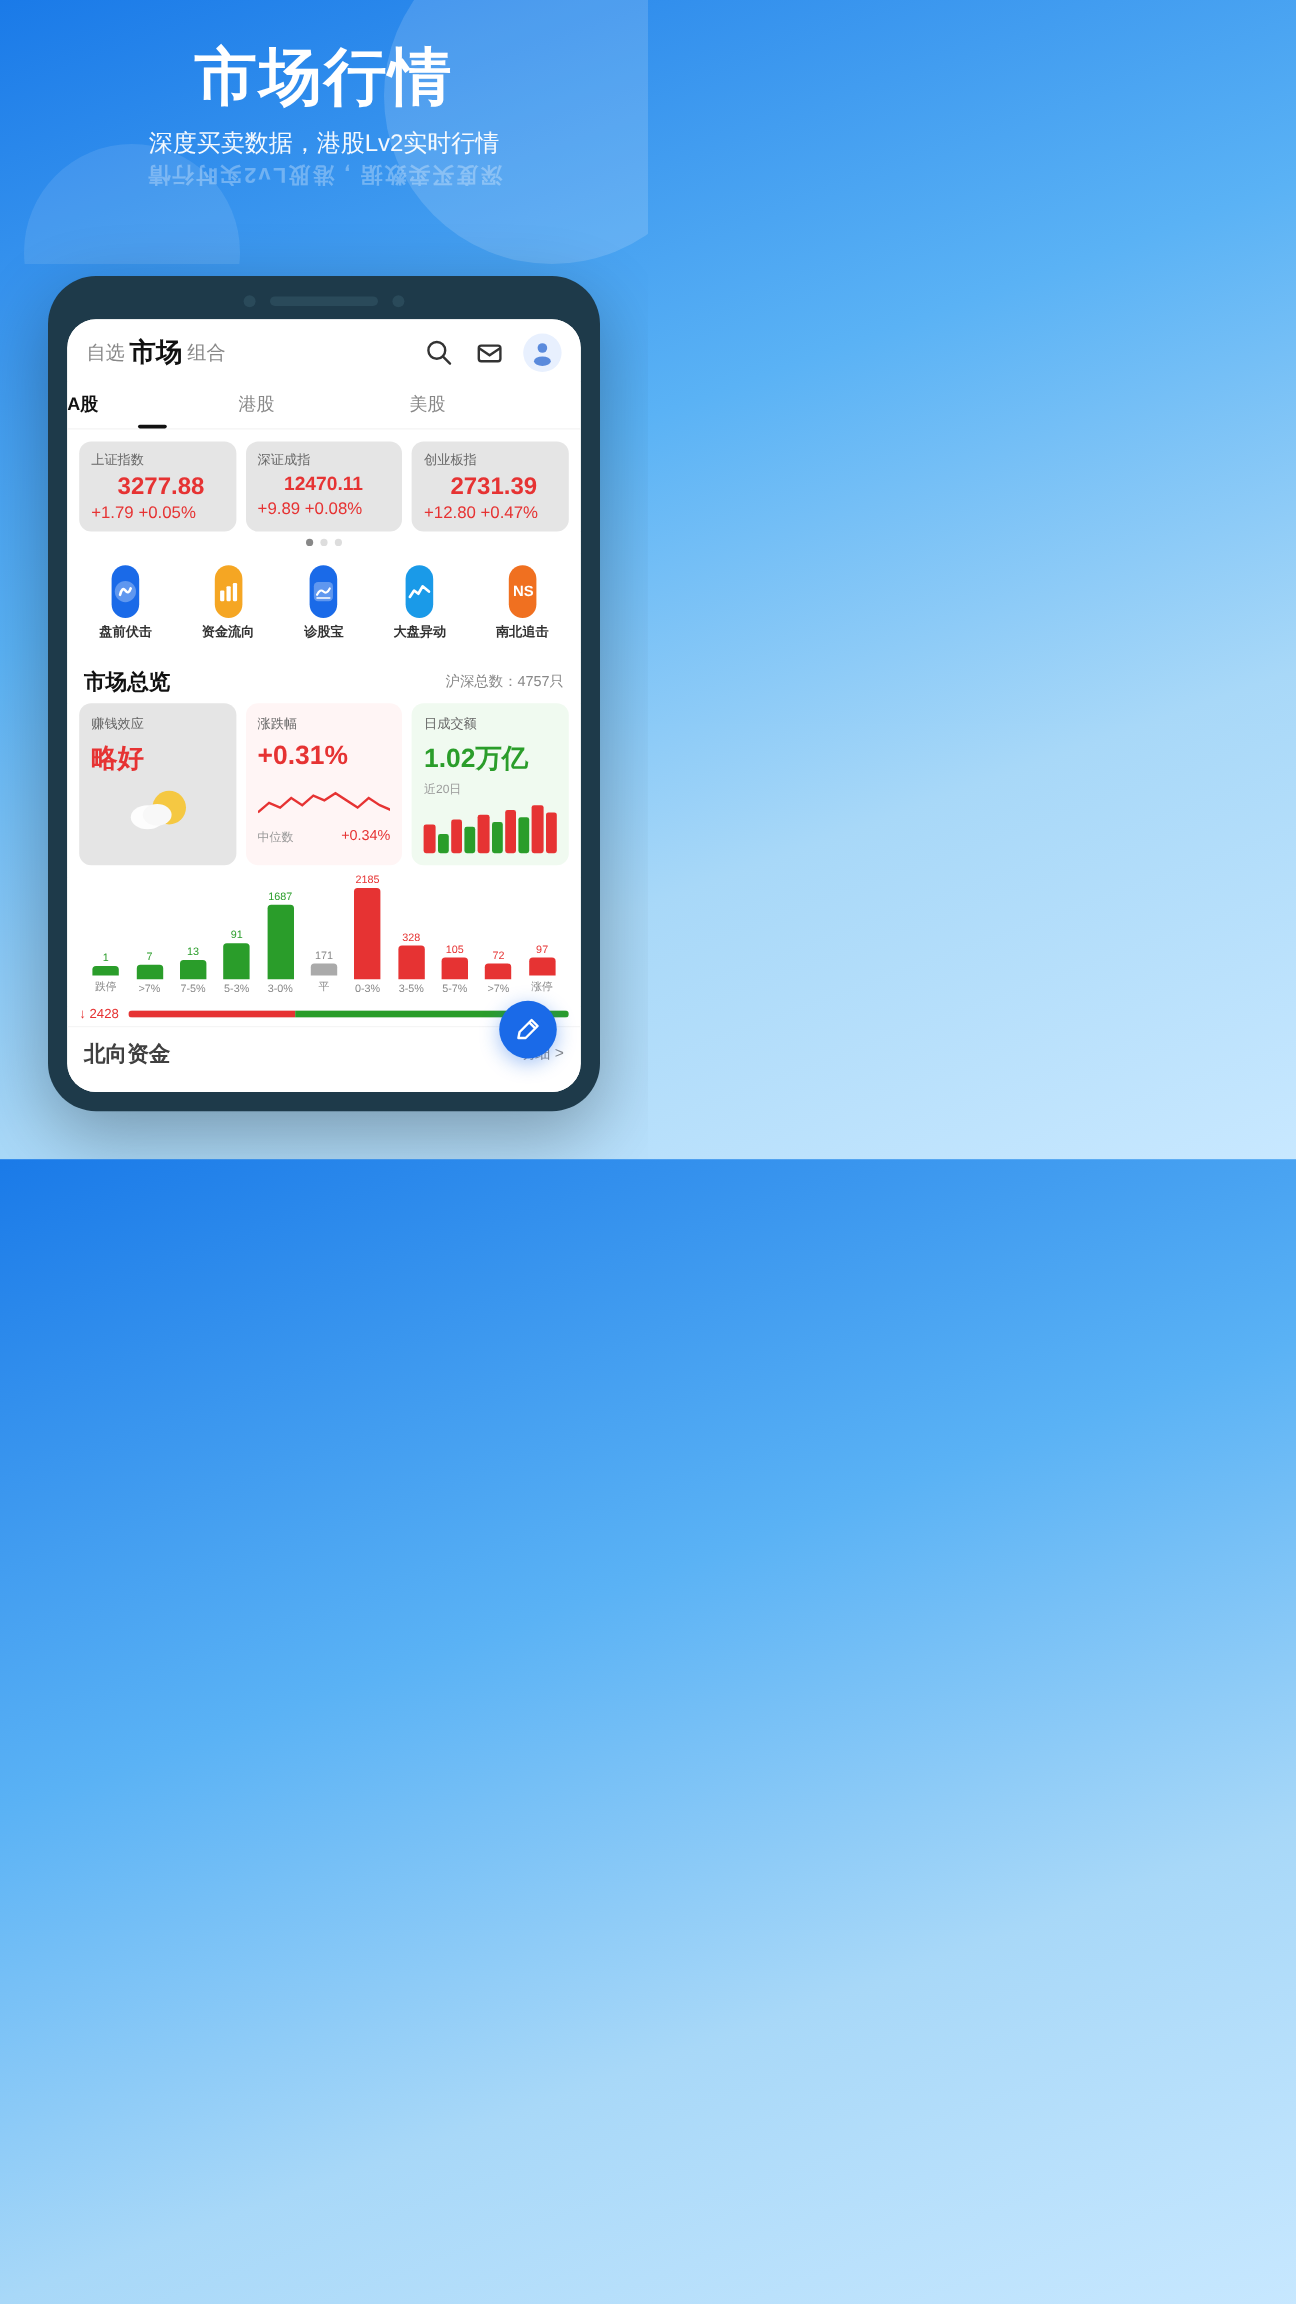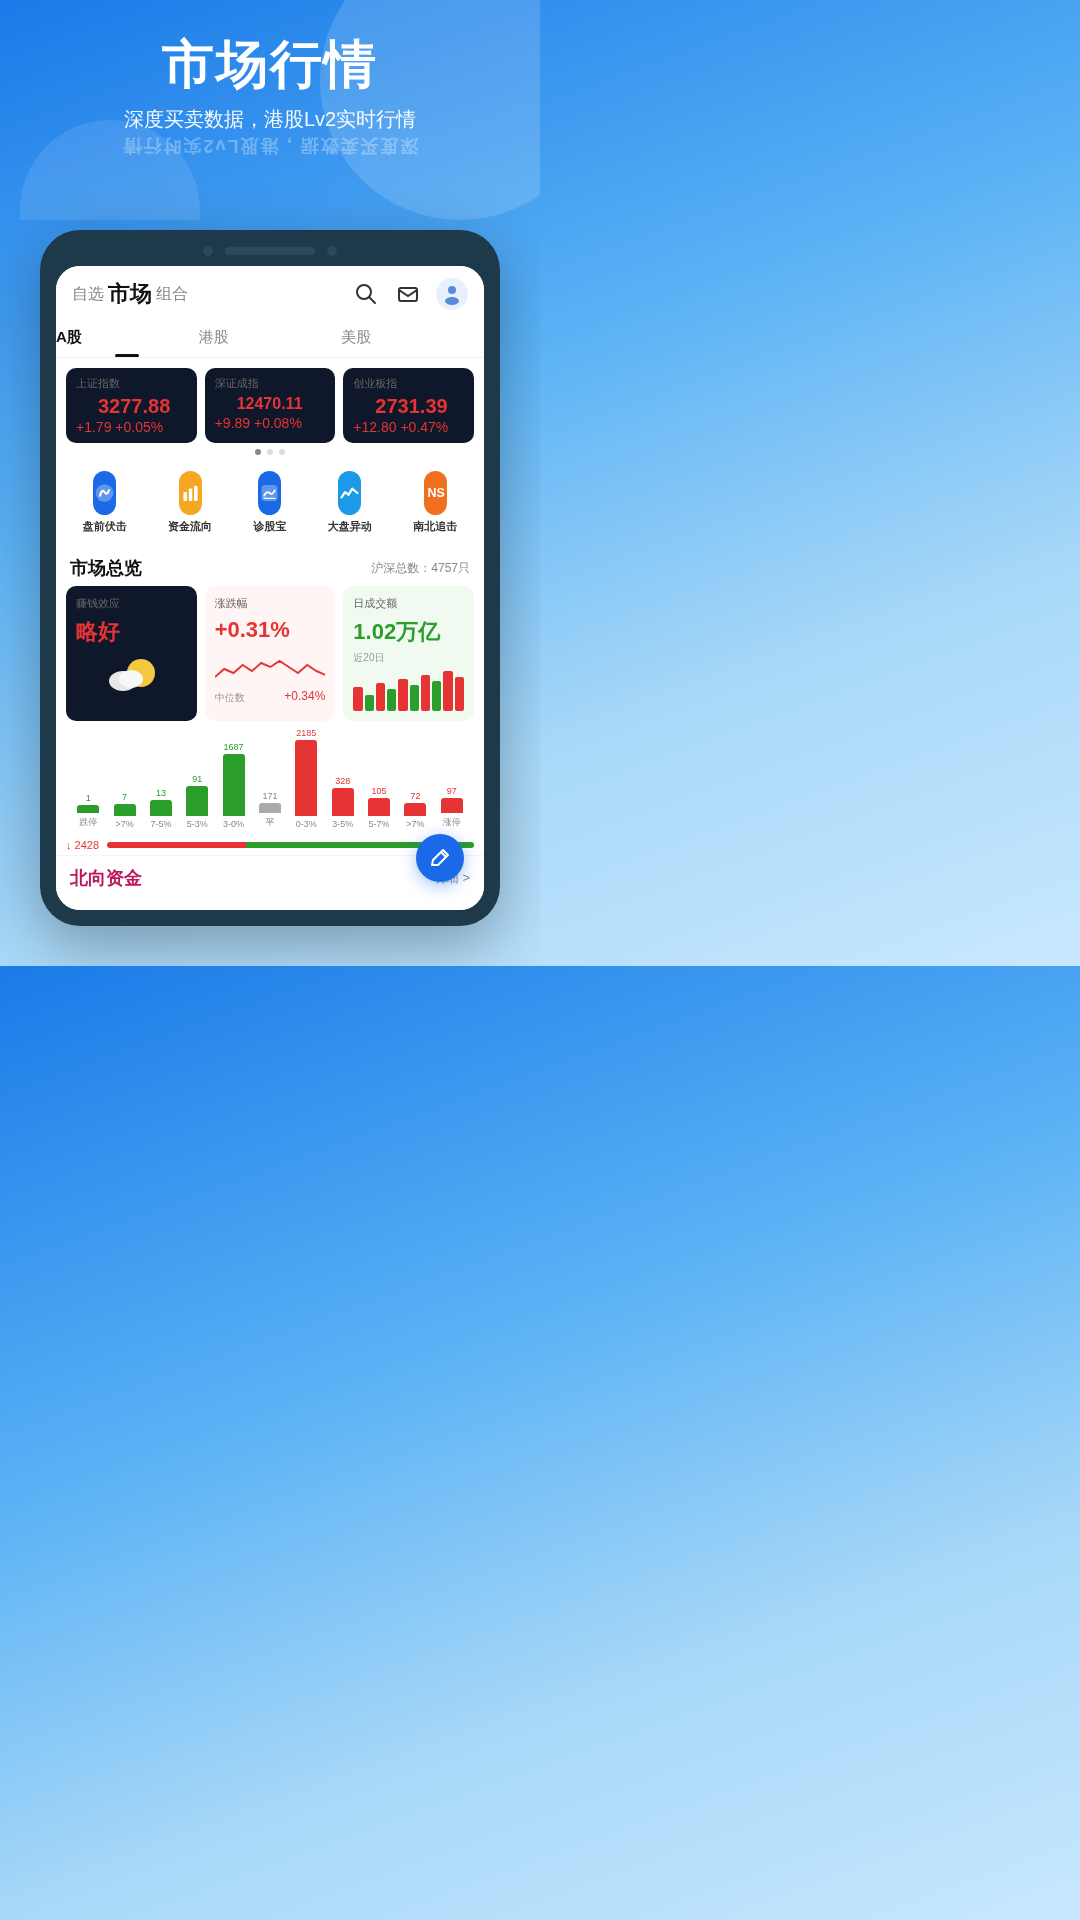--- a/index.html
+++ b/index.html
@@ -182,21 +182,21 @@
 
     
     .index-cards {
       display: flex;
       gap: 8px;
       padding: 10px 10px 0;
       background: white;
     }
     .index-card {
       flex: 1;
-      background: #0f172a;
+      background: #e5e5e5;
       border-radius: 10px;
       padding: 8px 10px;
     }
     .index-name {
       font-size: 11px;
       color: #666;
       margin-bottom: 4px;
     }
     .index-value {
       font-size: 20px;
@@ -281,21 +281,21 @@
       gap: 8px;
       padding: 0 10px 10px;
       background: white;
     }
     .market-card {
       flex: 1;
       border-radius: 10px;
       padding: 10px;
       min-height: 100px;
     }
-    .mc-money { background: #0f172a; }
+    .mc-money { background: #e5e5e5; }
     .mc-rise { background: #fff5f5; }
     .mc-volume { background: #f0faf0; }
     .mc-label {
       font-size: 11px;
       color: #666;
       margin-bottom: 6px;
     }
     .mc-value {
       font-size: 22px;
       font-weight: 700;
@@ -362,21 +362,21 @@
       background: white;
       padding: 10px 14px;
       display: flex;
       justify-content: space-between;
       align-items: center;
       border-top: 1px solid #f5f5f5;
     }
     .north-title {
       font-size: 18px;
       font-weight: 700;
-      color: #be185d;
+      color: #404040;
     }
     .north-detail {
       font-size: 13px;
       color: #888;
       cursor: pointer;
     }
 
     
     .bottom-bar {
       height: 6px;

